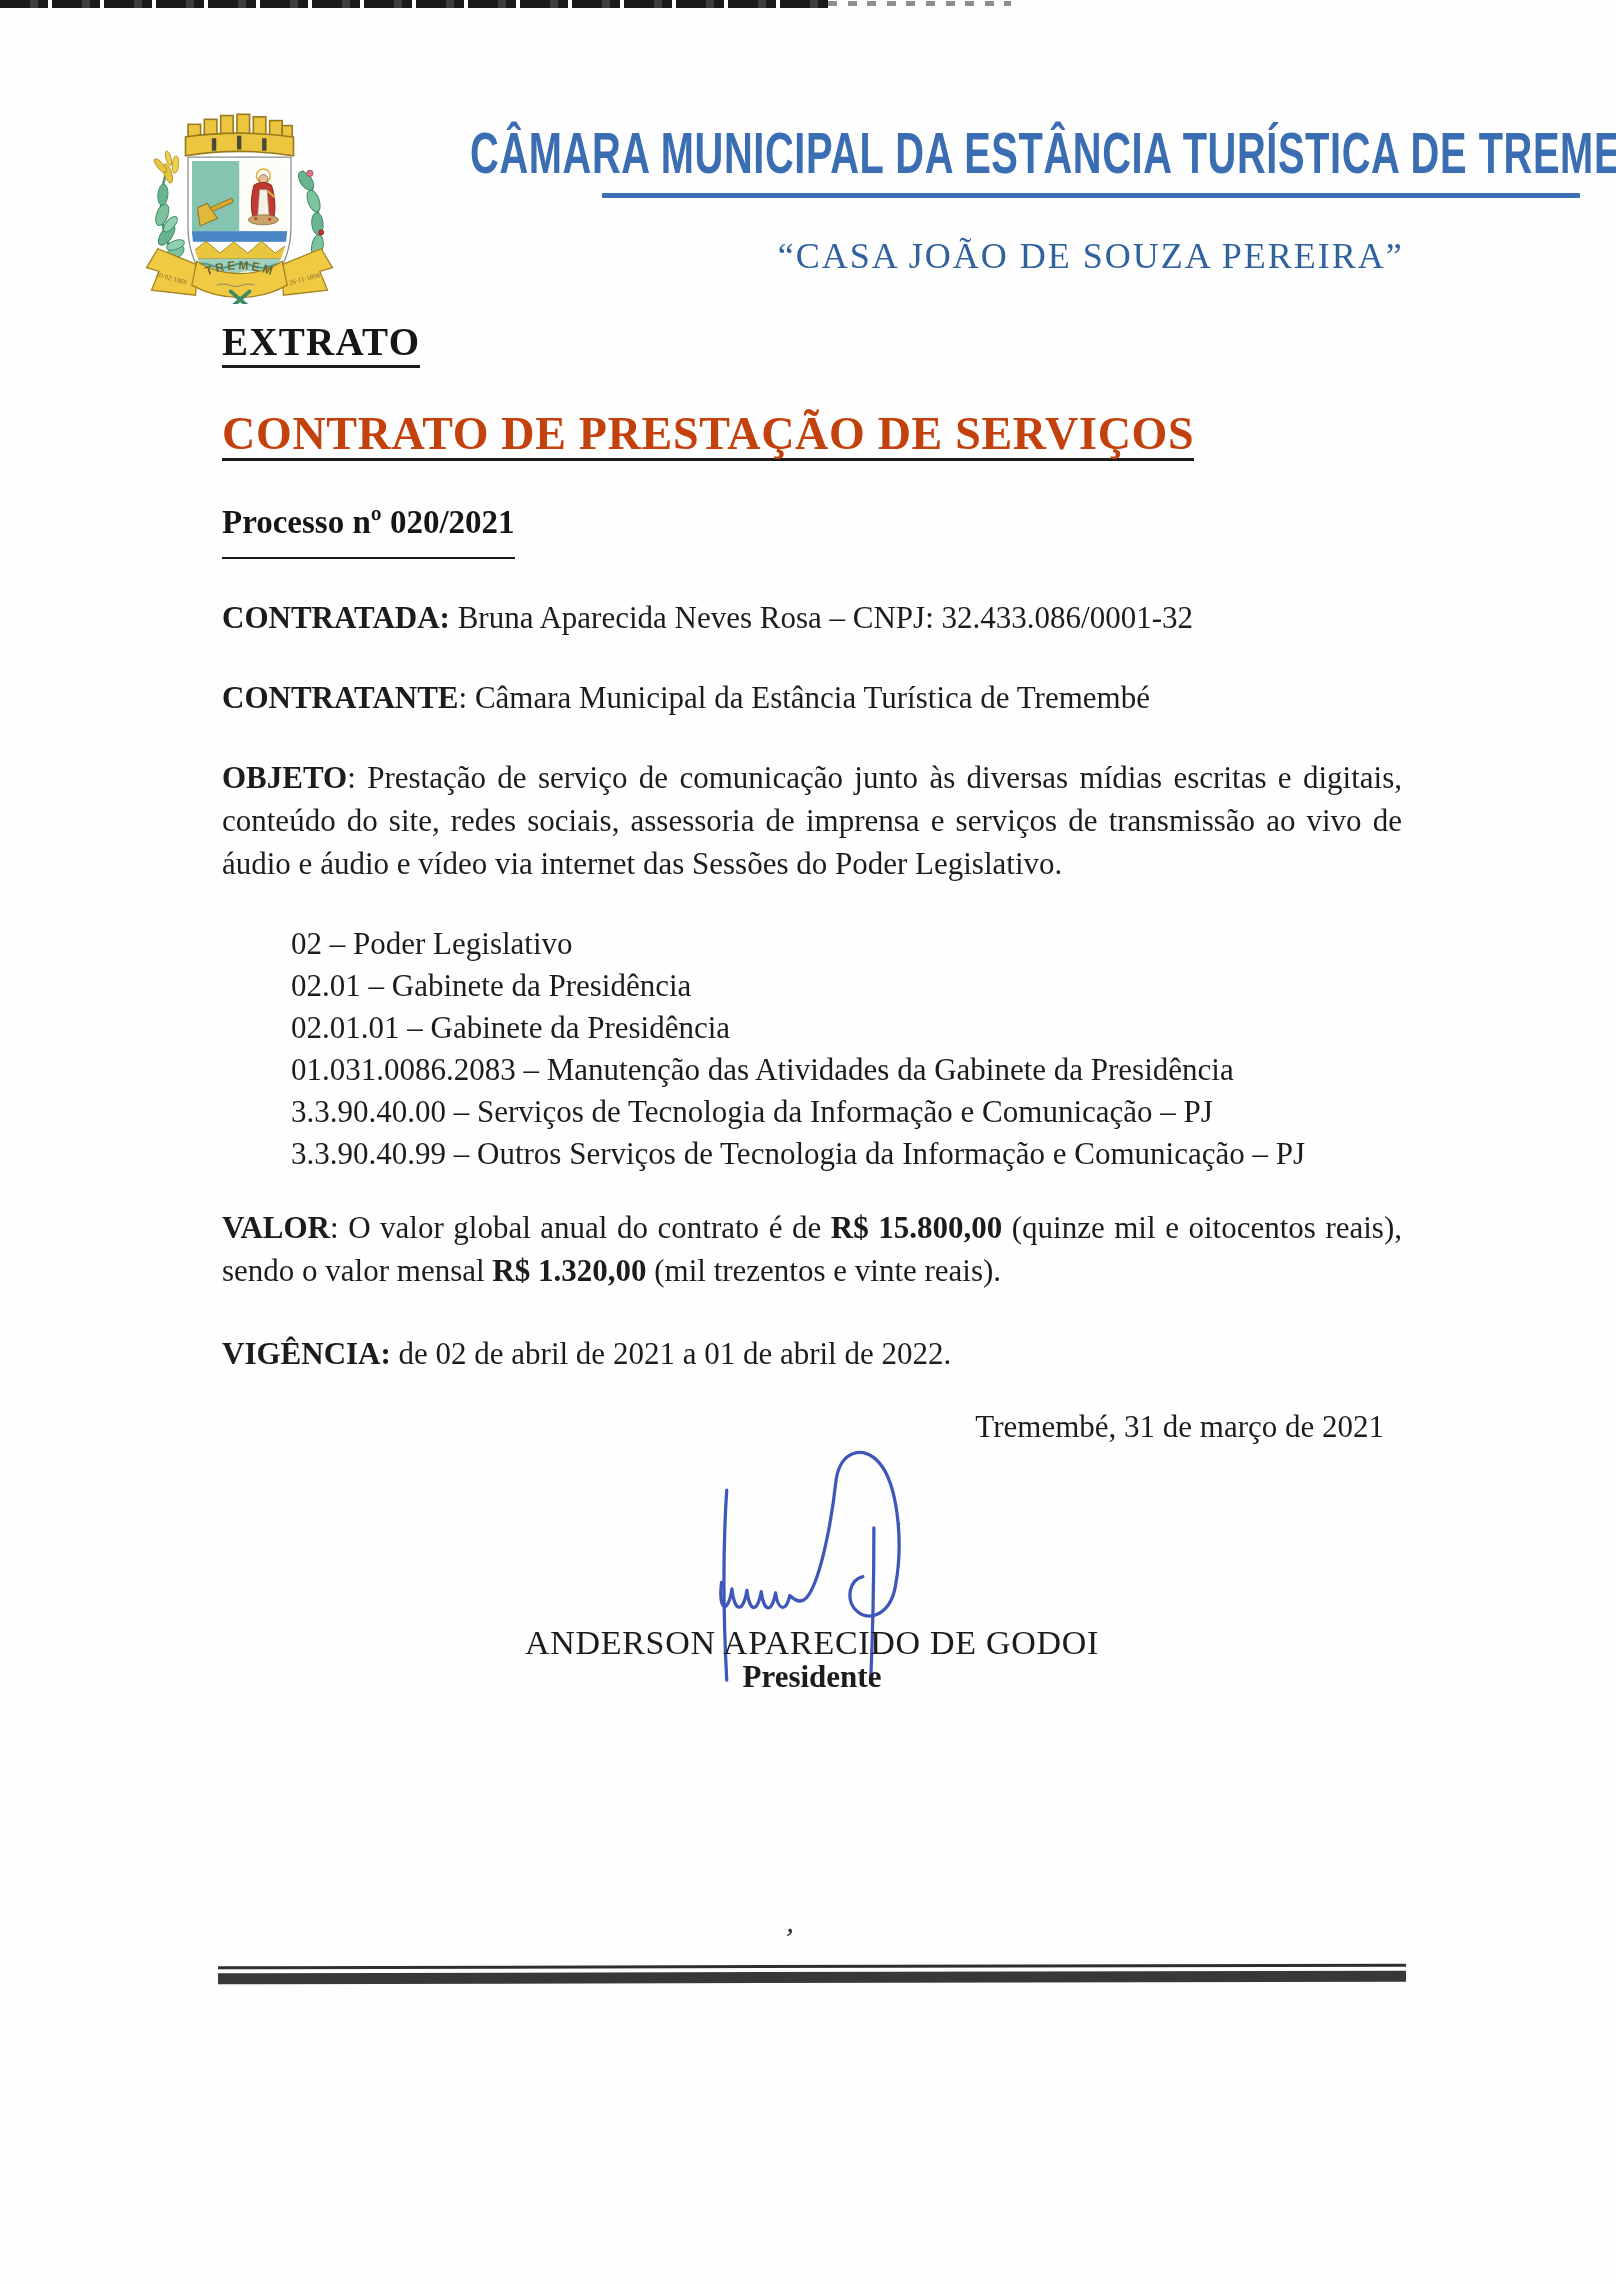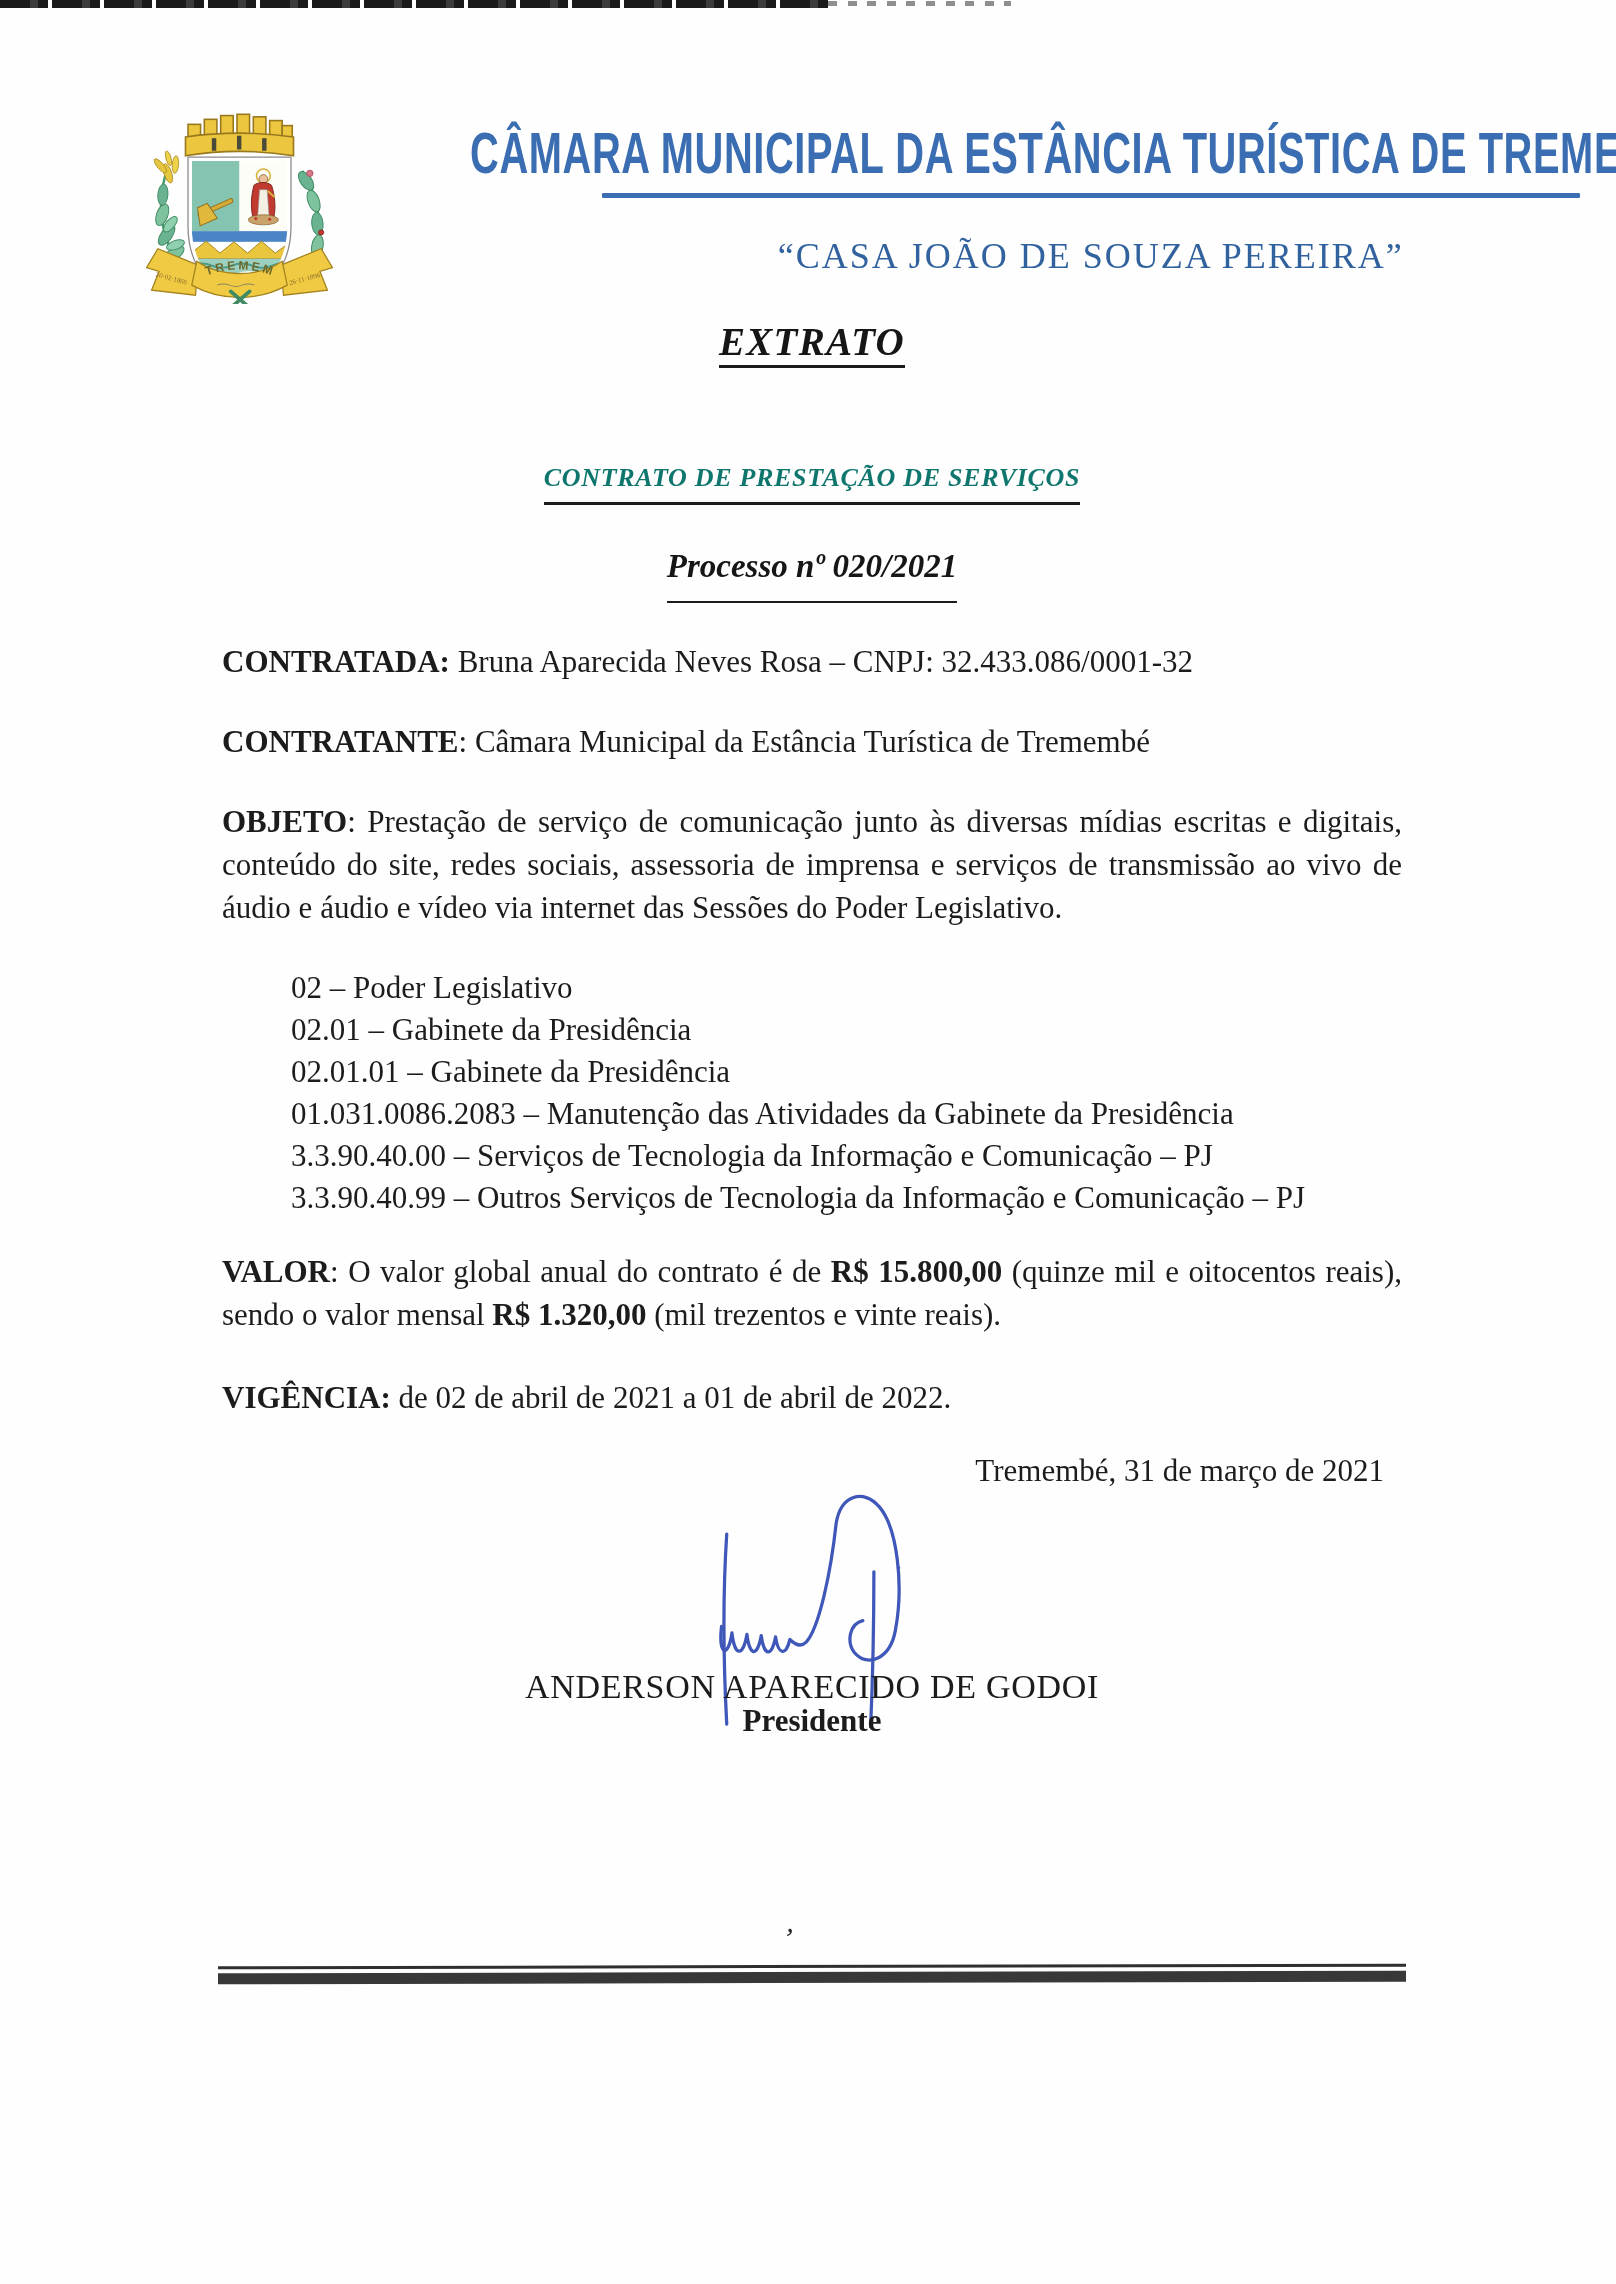--- a/index.html
+++ b/index.html
@@ -44,23 +44,23 @@
   .building-name {
     margin-top:37px;
     font-size:36px;
     letter-spacing:2px;
     color:#31629e;
     white-space:nowrap;
   }
 
   
   .main { margin:0 215px 0 222px; font-size:31px; line-height:43px; }
-  .center { text-align:center;font-style:italic; }
+  .center { text-align:left; }
   .doc-title { margin-top:15.6px; font-size:39px; font-weight:700; letter-spacing:1.3px; color:#161616; }
-  .doc-subtitle { margin-top:88px; font-size:26px; font-weight:700; letter-spacing:0.7px; color:#0f766e; }
+  .doc-subtitle { margin-top:44px; font-size:46px; font-weight:700; letter-spacing:0.7px; color:#c2410c; }
   .doc-process { margin-top:40px; font-size:33px; font-weight:700; color:#161616; }
   .u { border-bottom:3.3px solid #1c1c1c; padding-bottom:2.6px; display:inline-block; }
   .u-thin { border-bottom:2.6px solid #1c1c1c; padding-bottom:13px; display:inline-block; }
 
   .para { margin-top:37px; text-align:justify; }
   .para b, .heading b { font-weight:700; }
   .recursos-heading { margin-top:31px; font-size:33px; font-weight:700; }
   .recursos-list { margin-top:38px; padding-left:37px; line-height:42px; }
   .recursos-list .item { white-space:nowrap;margin-left:32px; }
 

